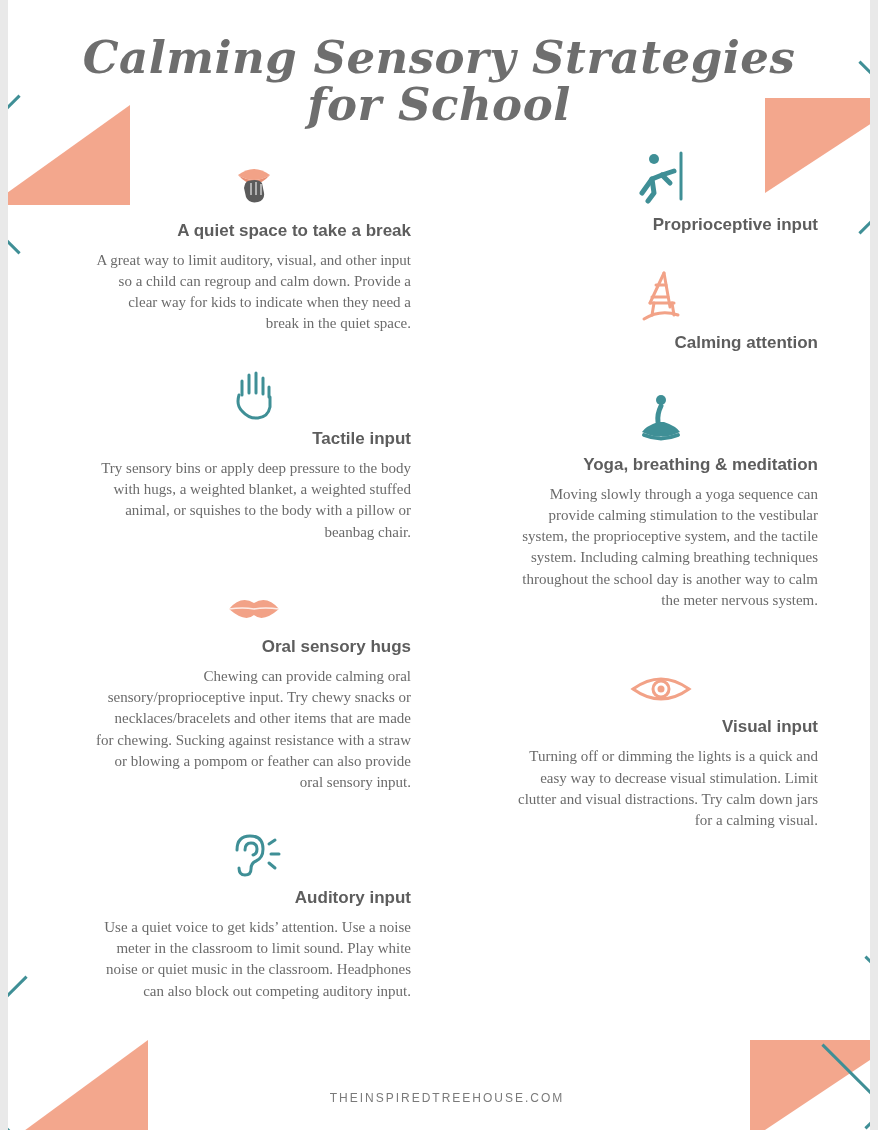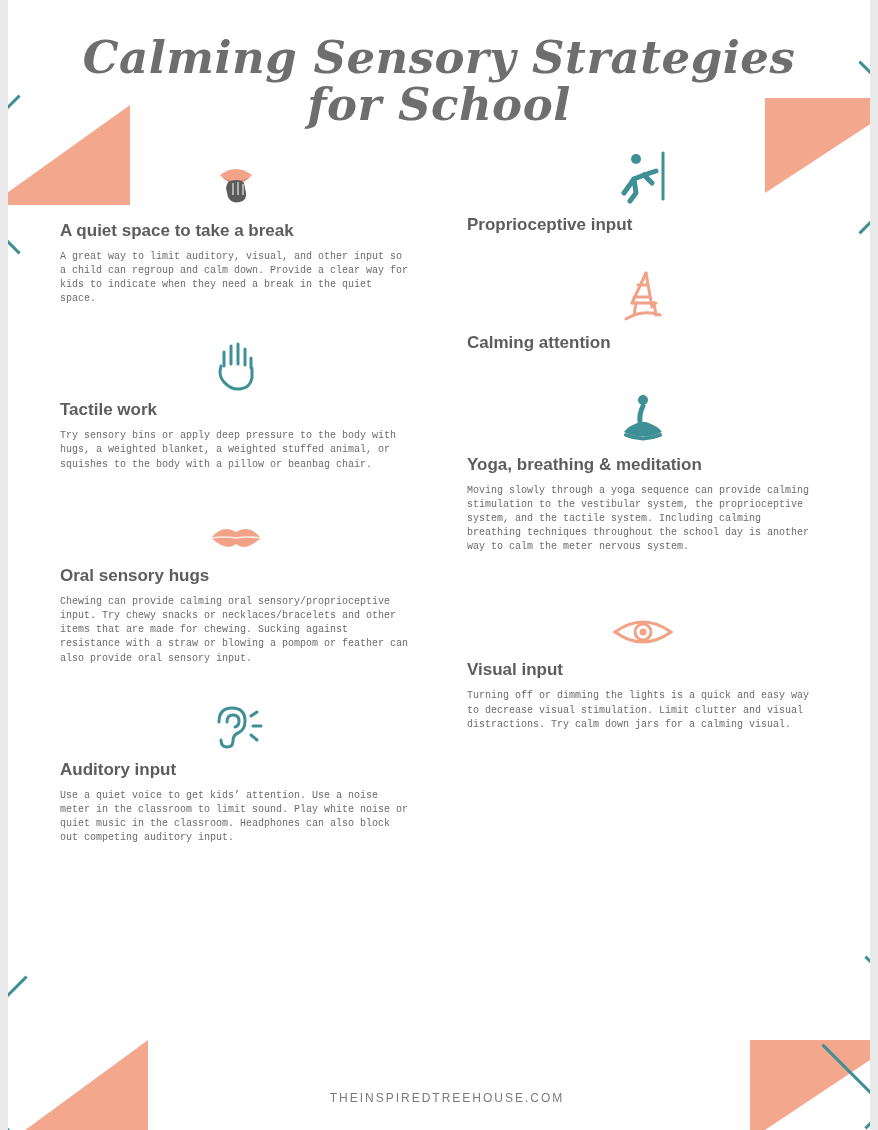--- a/index.html
+++ b/index.html
@@ -150,43 +150,44 @@
   }
   .col {
     width: 50%;
     box-sizing: border-box;
     padding: 0 16px;
   }
   .col-left { padding-right: 28px; }
   .col-right { padding-left: 28px; }
 
   .tip {
-    text-align: left;
+    text-align: right;
     margin-bottom: 26px;
+    margin-left: 36px;
   }
   .tip-icon {
     height: 60px;
     display: flex;
     align-items: flex-end;
     justify-content: center;
     margin-bottom: 8px;
   }
   .tip-title {
     font-size: 17px;
     font-weight: 700;
     color: #5d5d5d;
     margin: 0 0 9px 0;
     font-family: "Liberation Sans", sans-serif;
   }
   .tip-body {
-    font-size: 10px;
+    font-size: 15px;
     line-height: 1.42;
     color: #6b6b6b;
     margin: 0;
-    font-family: Liberation Mono, monospace;
+    font-family: Liberation Serif, serif;
   }
 
   
   .t-quiet   { margin-top: 6px; }
   .t-prop    { margin-top: 0px; }
   .t-tactile { margin-top: 22px; }
   .t-calm    { margin-top: 30px; }
   .t-oral    { margin-top: 26px; }
   .t-yoga    { margin-top: 34px; }
   .t-aud     { margin-top: 26px; }
@@ -254,21 +255,21 @@
               <g fill="none" stroke="#3f8f96" stroke-width="3" stroke-linecap="round" stroke-linejoin="round">
                 <path d="M14 30 L14 16"></path>
                 <path d="M21 28 L21 10"></path>
                 <path d="M28 28 L28 8"></path>
                 <path d="M35 29 L35 13"></path>
                 <path d="M41 32 L41 22"></path>
                 <path d="M11 30 q-3 10 3 16 q7 8 16 7 q10 -1 12 -11 l0 -10"></path>
               </g>
             </svg>
           </div>
-          <h2 class="tip-title">Tactile work</h2>
+          <h2 class="tip-title">Tactile input</h2>
           <p class="tip-body">Try sensory bins or apply deep pressure to the body with hugs, a weighted blanket, a weighted stuffed animal, or squishes to the body with a pillow or beanbag chair.</p>
         </div>
 
         <div class="tip t-oral">
           <div class="tip-icon">
             <svg width="62" height="40" viewBox="0 0 62 40" aria-hidden="true">
               <path d="M6 20 Q18 6 31 14 Q44 6 56 20 Q40 34 31 26 Q22 34 6 20 Z" fill="#f2a287"></path>
               <path d="M6 20 Q20 18 31 20 Q42 18 56 20" stroke="#ffffff" stroke-width="1.6" fill="none" opacity=".8"></path>
             </svg>
           </div>

